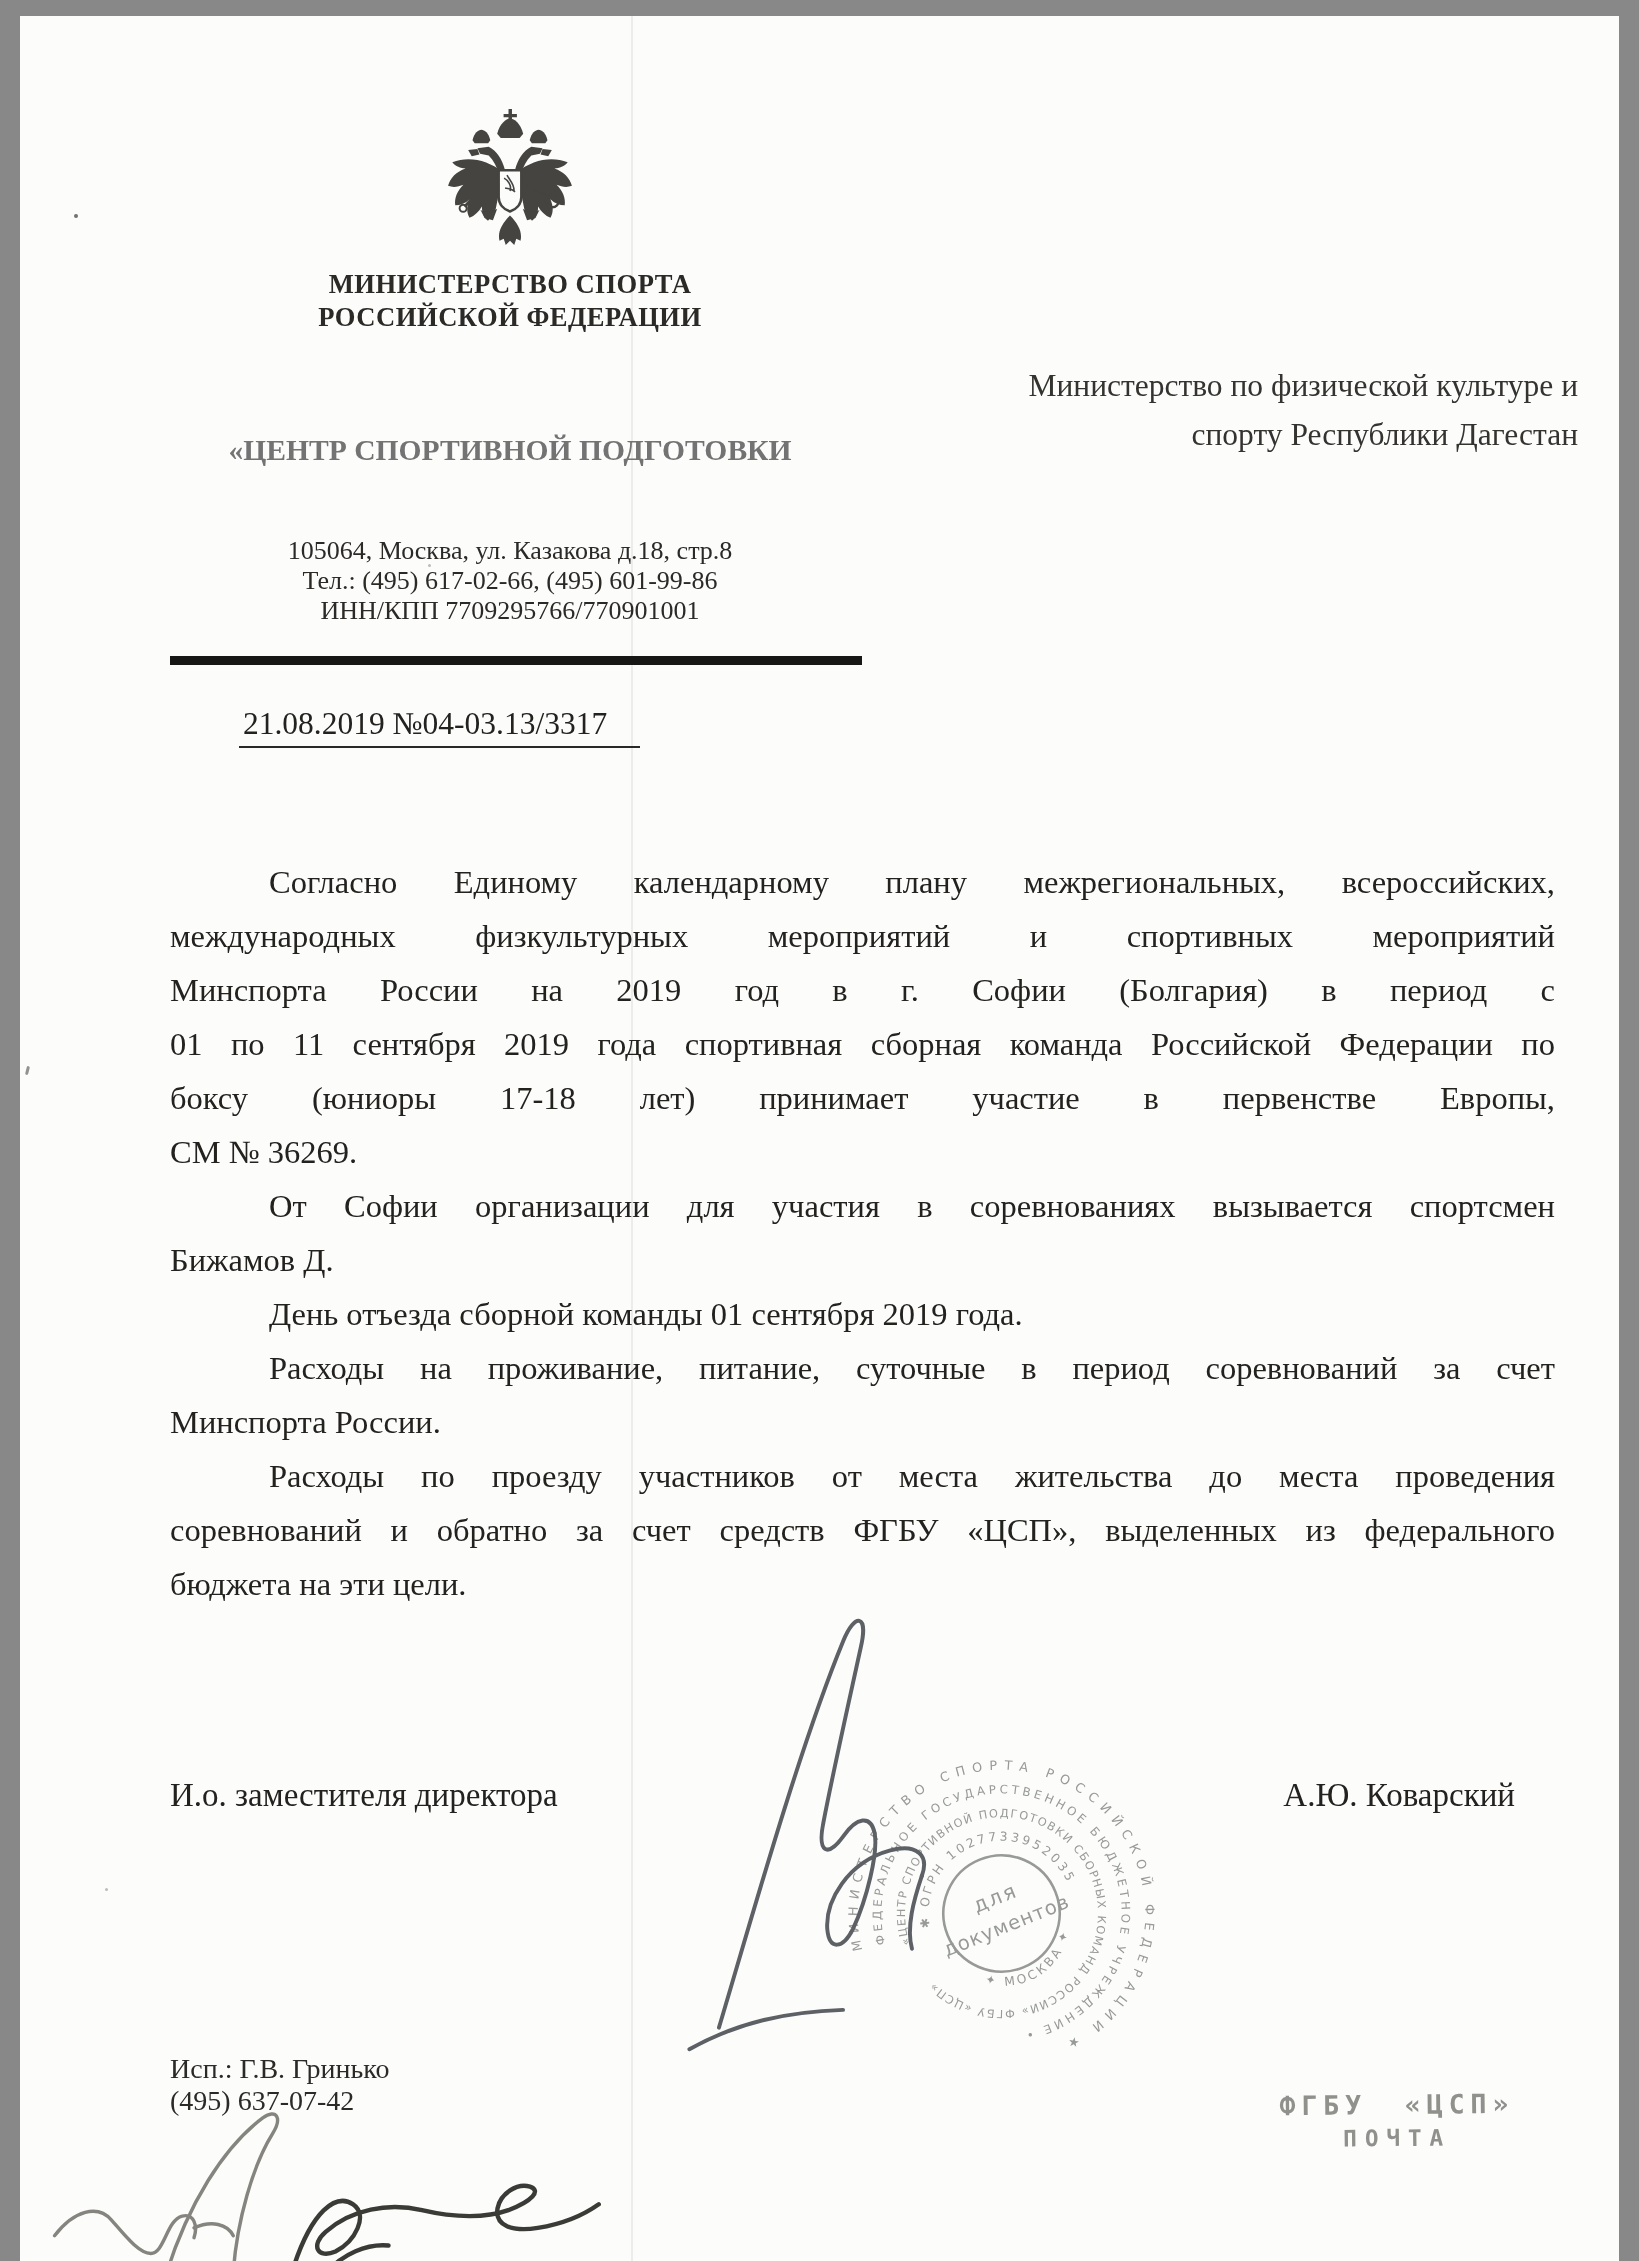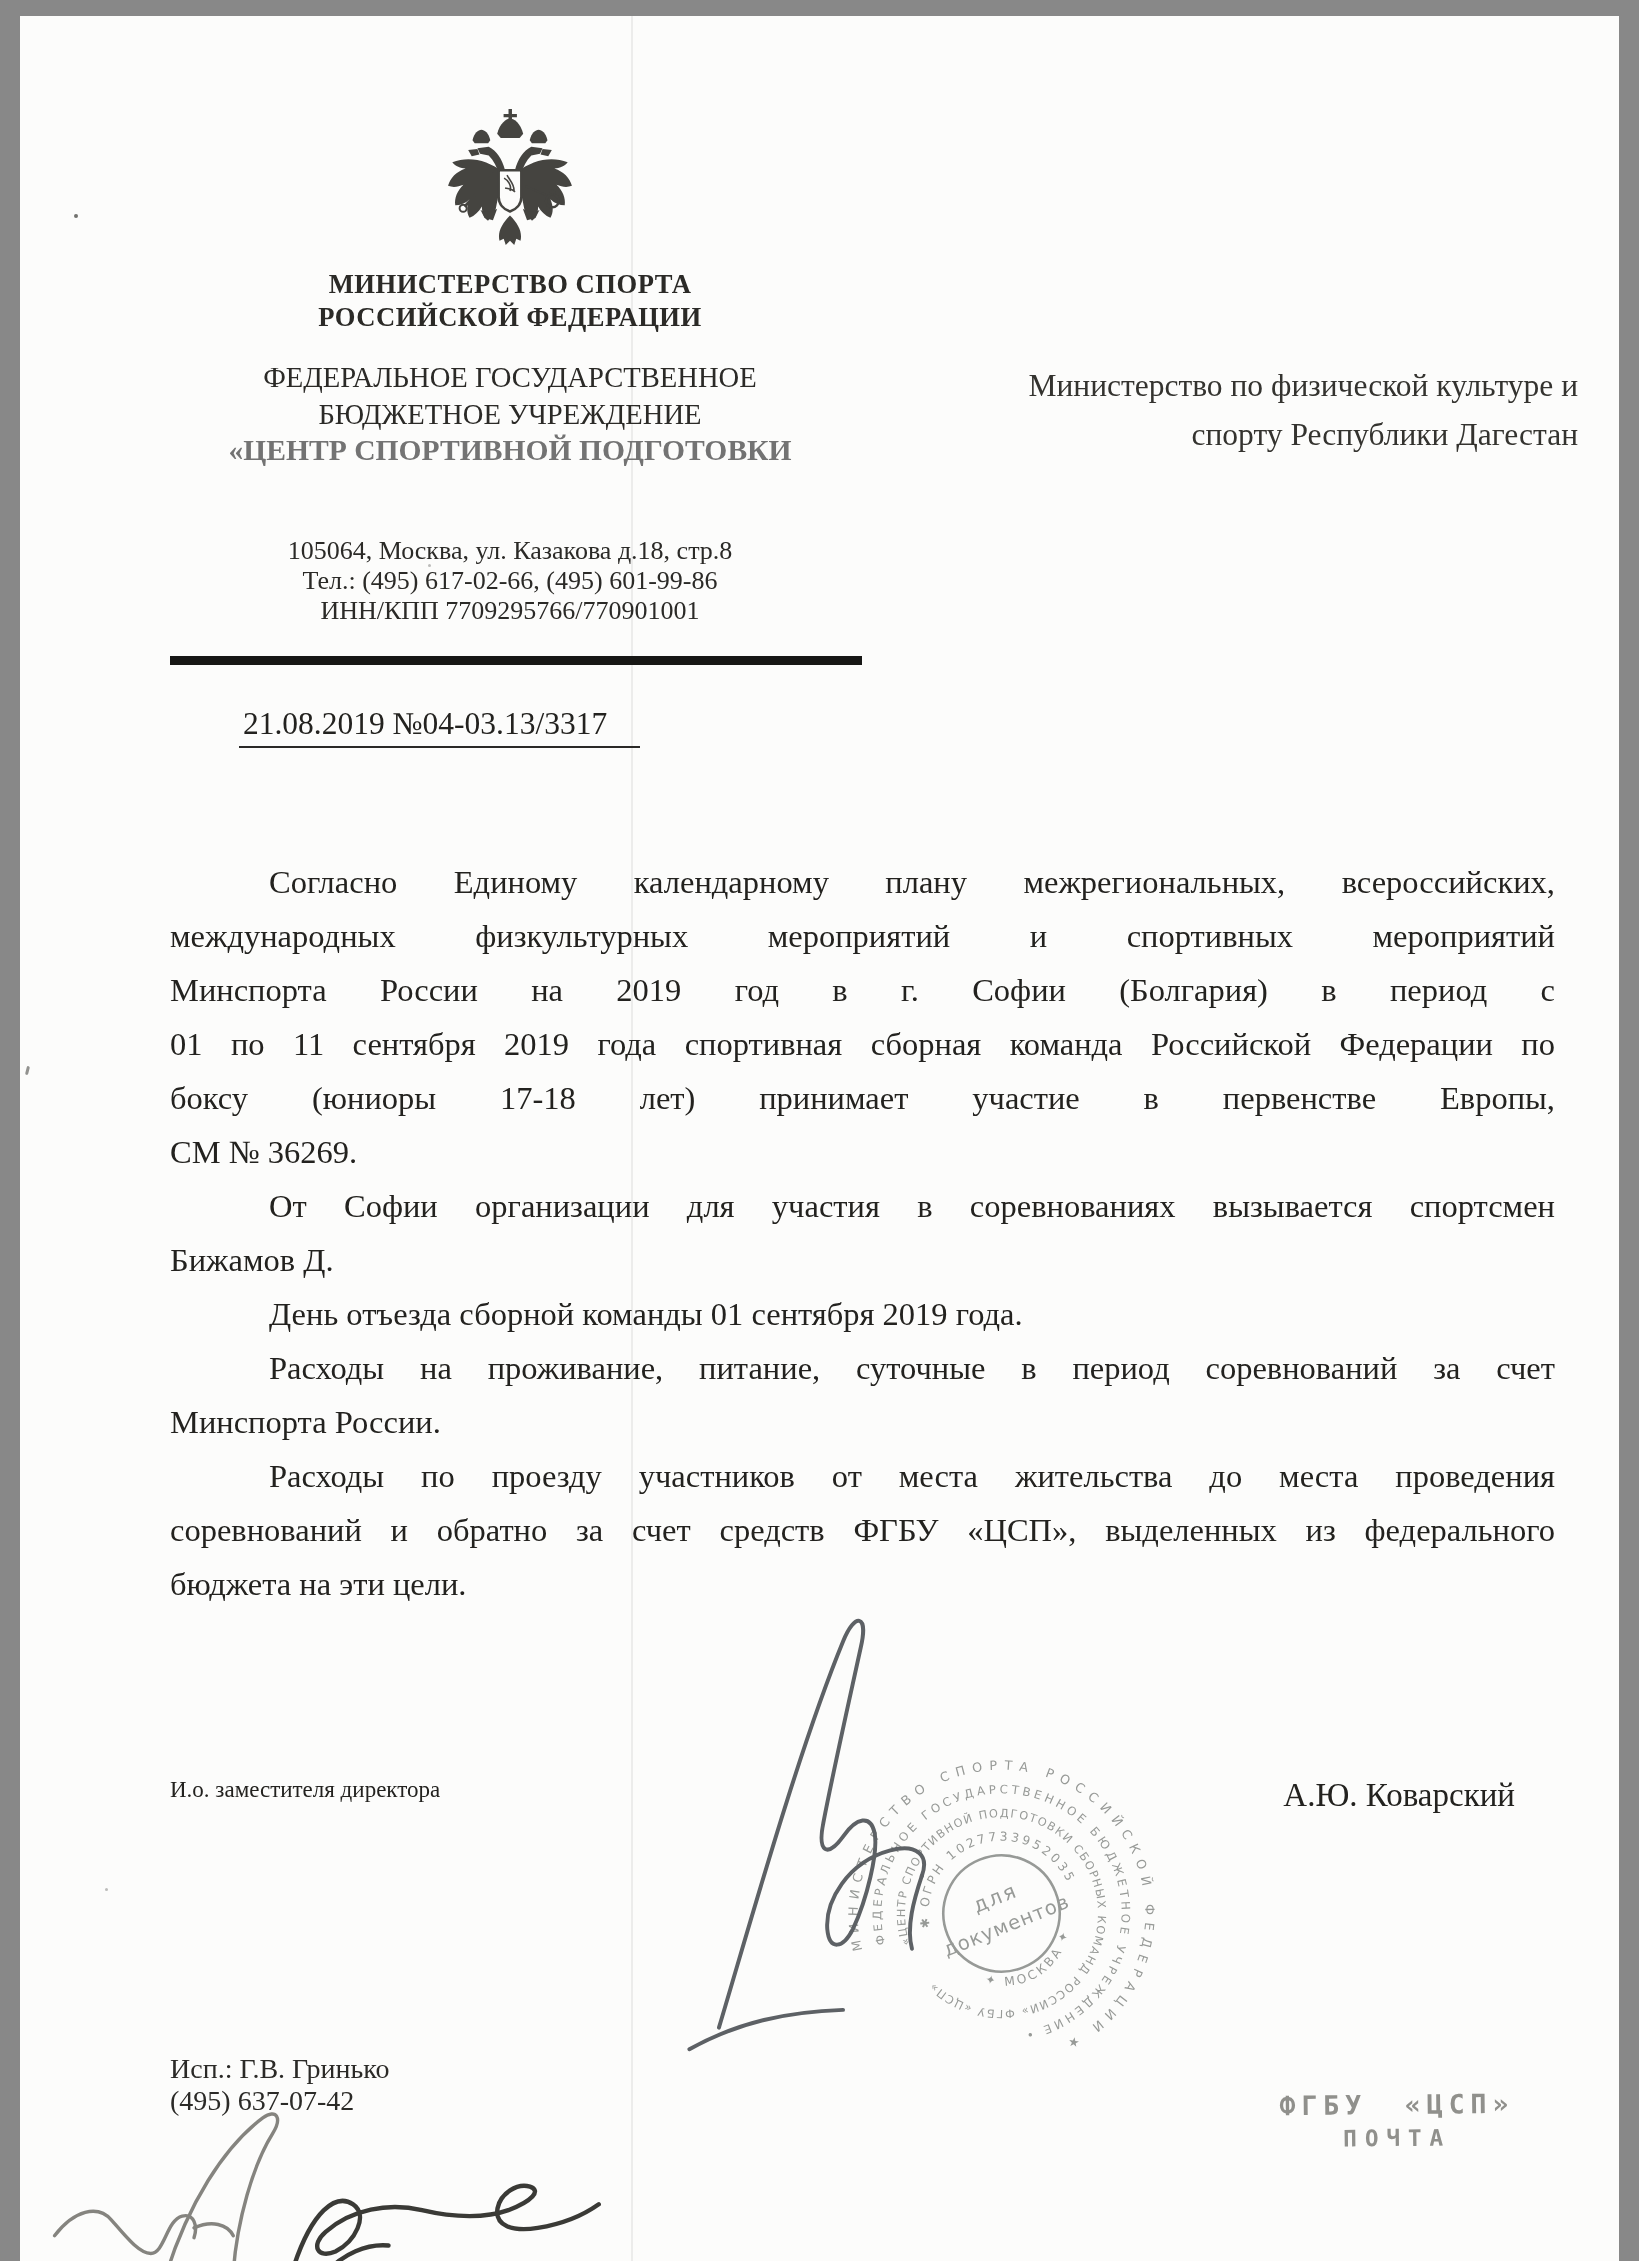--- a/index.html
+++ b/index.html
@@ -22,21 +22,21 @@
   .bar{left:150px;top:640px;width:692px;height:8.9px;background:#171715;}
   .dateline{left:219px;top:690px;font-size:31.5px;color:#23221f;}
   .dateline span{border-bottom:2.5px solid #2a2927;padding:0 33px 4.9px 3.9px;}
   .recipient{left:863px;top:345px;width:695px;text-align:right;font-size:31.5px;line-height:49px;color:#34332f;}
   
   .body-text{left:150px;top:839px;width:1385px;font-size:32.5px;line-height:54px;color:#23221f;}
   .bline{text-align:left;}
   .bline.just{text-align:justify;text-align-last:justify;}
   .bline.indent{padding-left:99px;}
   
-  .sig-role{left:150px;top:1761px;font-size:23px;color:#23221f;}
+  .sig-role{left:150px;top:1761px;font-size:33px;color:#23221f;}
   .sig-name{right:104px;top:1761px;font-size:33px;color:#23221f;}
   .executor{left:150px;top:2037px;font-size:28px;line-height:31.5px;color:#2b2a27;}
   
   .stamp{left:822px;top:1738px;width:319px;height:319px;transform:rotate(-22deg);opacity:.92;}
   .stamp text{fill:#8f928f;font-family:"DejaVu Sans","Liberation Sans",sans-serif;}
   .ring1{font-size:13px;letter-spacing:7px;}
   .ring2{font-size:12px;letter-spacing:3.5px;}
   .ring3{font-size:11.5px;letter-spacing:1.5px;}
   .ring4{font-size:12.5px;letter-spacing:3px;}
   .stamp-center1{font-size:21px;letter-spacing:2px;}
@@ -88,24 +88,20 @@
       <path d="M27 101L57 67" stroke-width="2.8"></path>
       <circle cx="25.5" cy="102.5" r="3.6" stroke-width="2"></circle>
       <circle cx="116" cy="95" r="6.5" stroke-width="2.4"></circle>
       <path d="M116 88.5v-5m-3 2.5h6M89 80l20 9" stroke-width="2"></path>
     </g>
   </svg>
 
   <div class="abs ministry lh-center">
     <div>МИНИСТЕРСТВО  СПОРТА</div>
     <div>РОССИЙСКОЙ ФЕДЕРАЦИИ</div>
-  </div>
-  <div class="abs org12 lh-center">
-    <div>ФЕДЕРАЛЬНОЕ ГОСУДАРСТВЕННОЕ</div>
-    <div>БЮДЖЕТНОЕ УЧРЕЖДЕНИЕ</div>
   </div>
   <div class="abs org34 lh-center">
     <div>«ЦЕНТР СПОРТИВНОЙ ПОДГОТОВКИ</div>
   </div>
   <div class="abs addr lh-center">
     <div>105064, Москва, ул. Казакова д.18, стр.8</div>
     <div>Тел.: (495) 617-02-66, (495) 601-99-86</div>
     <div>ИНН/КПП 7709295766/770901001</div>
   </div>
   <div class="abs bar"></div>

